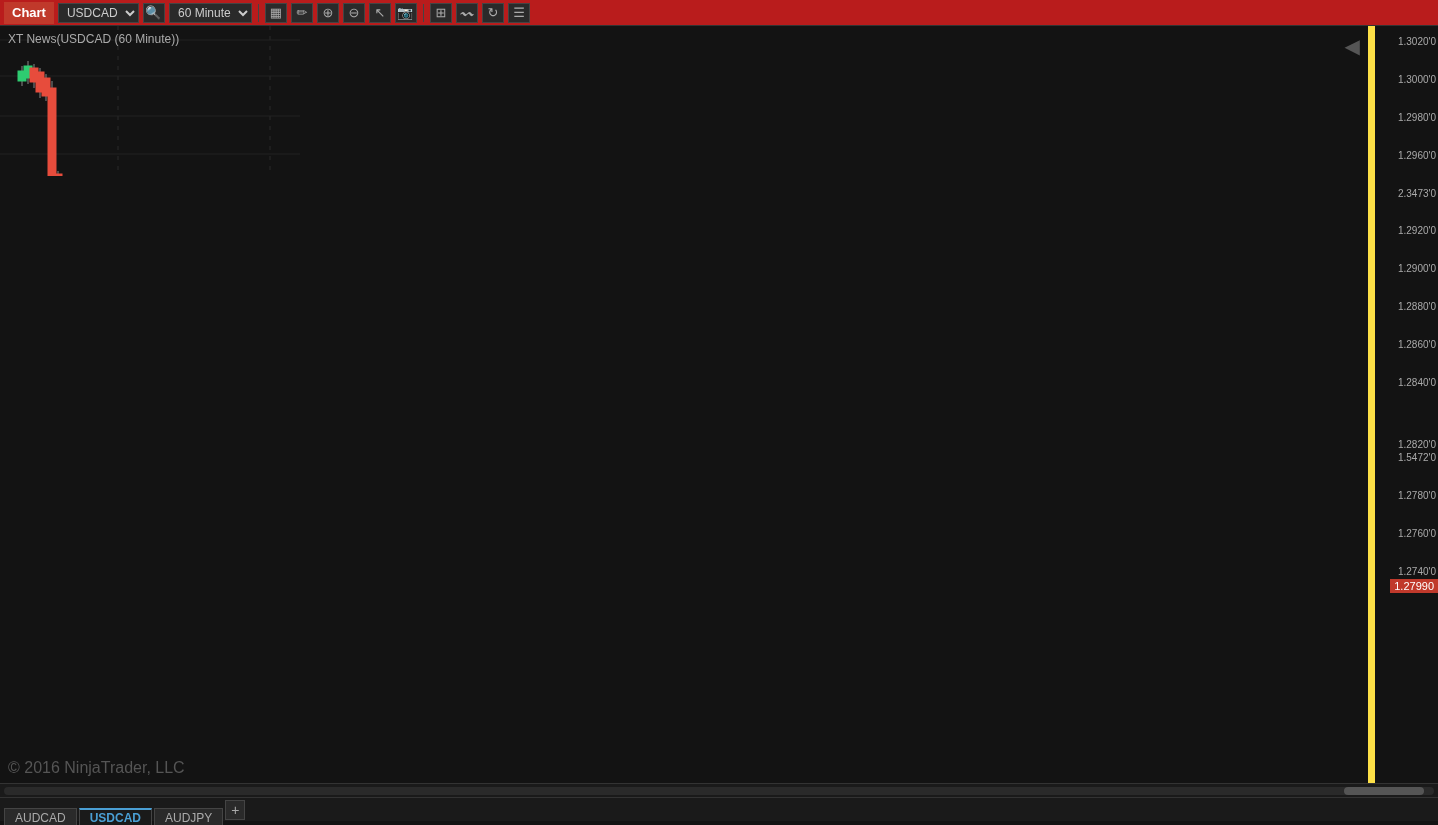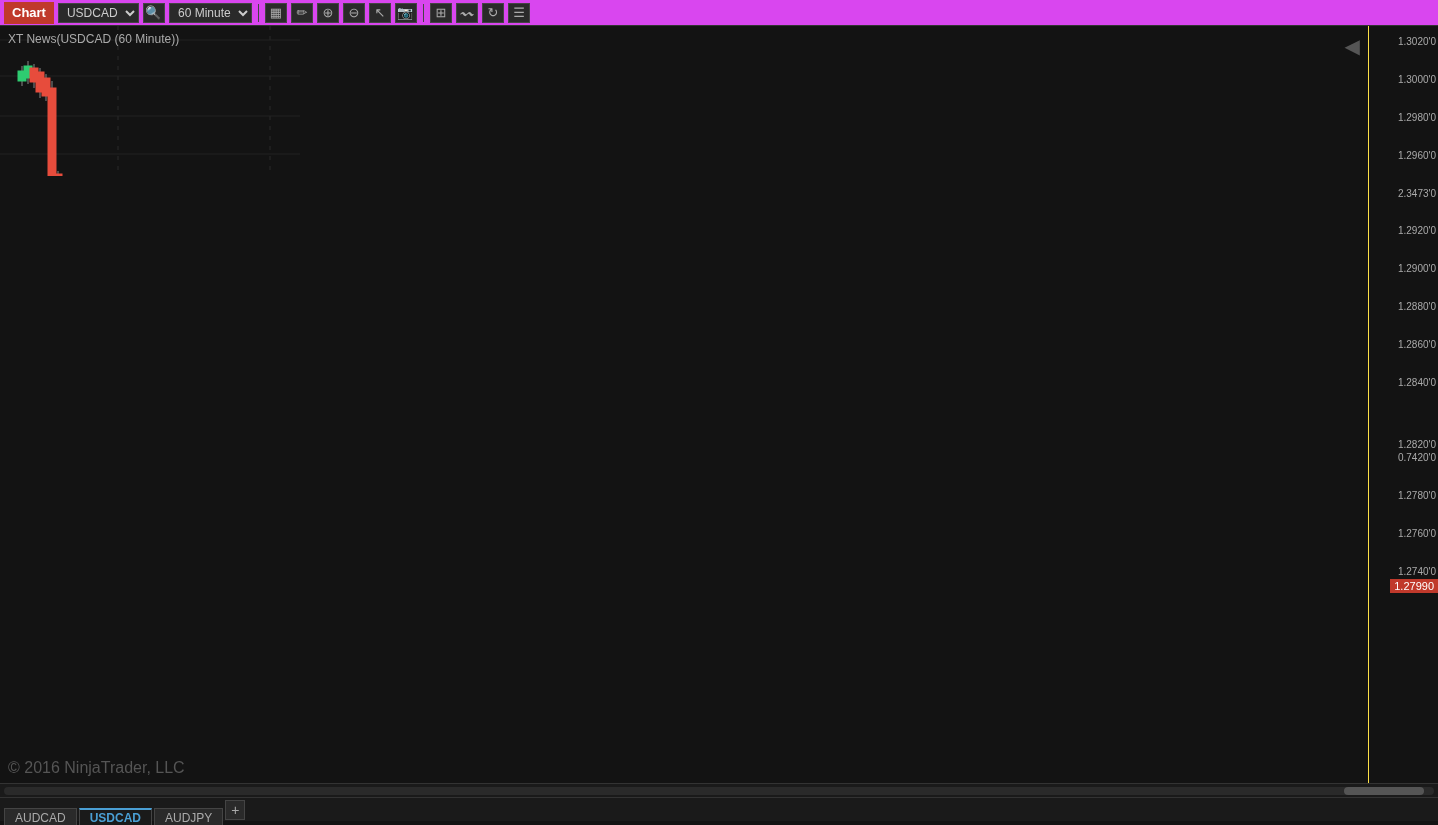--- a/index.html
+++ b/index.html
@@ -1,20 +1,20 @@
 <!DOCTYPE html>
 <html><head>
   <meta charset="utf-8">
   <style>
     * { margin: 0; padding: 0; box-sizing: border-box; }
     body { background: #131313; color: #ccc; font-family: Arial, sans-serif; font-size: 12px; width: 1438px; height: 825px; overflow: hidden; }
 
     
     #topbar {
-      display: flex; align-items: center; height: 26px; background: #d946ef;
+      display: flex; align-items: center; height: 26px; background: #b91c1c;
       border-bottom: 1px solid #333; padding: 0 4px; gap: 4px;
     }
     #chart-label {
       background: #c0392b; color: #fff; padding: 2px 8px; font-weight: bold; font-size: 13px;
       height: 22px; display: flex; align-items: center;
     }
     .tb-select {
       background: #2a2a2a; color: #ccc; border: 1px solid #444; height: 20px; padding: 0 4px; font-size: 12px;
     }
     .tb-btn {
@@ -24,21 +24,21 @@
     .tb-sep { width: 1px; height: 18px; background: #444; margin: 0 2px; }
 
     
     #chart-container {
       position: relative; display: flex; width: 1438px; height: 757px; background: #15803d;
     }
     #chart-canvas {
       flex: 1; position: relative; overflow: hidden; background: #131313;
     }
     #price-axis {
-      width: 70px; background: #131313; border-left: 1px solid #fde047; position: relative;
+      width: 70px; background: #131313; border-left: 7px solid #fde047; position: relative;
     }
 
     
     #bottom-tabs {
       display: flex; align-items: center; height: 24px; background: #1a1a1a;
       border-top: 1px solid #333; padding: 0 4px; gap: 2px;
     }
     .tab {
       padding: 2px 10px; height: 20px; display: flex; align-items: center; cursor: pointer;
       font-size: 12px; border: 1px solid #444; background: #2a2a2a; color: #aaa; margin-top: 16px;
@@ -492,21 +492,21 @@
     <div class="price-label" style="top: 7%;">1.3000'0</div>
     <div class="price-label" style="top: 12%;">1.2980'0</div>
     <div class="price-label" style="top: 17%;">1.2960'0</div>
     <div class="price-label" style="top: 22%;">2.3473'0</div>
     <div class="price-label" style="top: 27%;">1.2920'0</div>
     <div class="price-label" style="top: 32%;">1.2900'0</div>
     <div class="price-label" style="top: 37%;">1.2880'0</div>
     <div class="price-label" style="top: 42%;">1.2860'0</div>
     <div class="price-label" style="top: 47%;">1.2840'0</div>
     <div class="price-label" style="top: 52%; margin-top: 24px;">1.2820'0</div>
-    <div class="price-label" style="top: 57%;">0.7420'0</div>
+    <div class="price-label" style="top: 57%;">1.5472'0</div>
     <div class="price-label" style="top: 62%;">1.2780'0</div>
     <div class="price-label" style="top: 67%;">1.2760'0</div>
     <div class="price-label" style="top: 72%;">1.2740'0</div>
 
     <div class="price-label-current" style="top: 74%;">1.27990</div>
   </div>
 </div>
 
 <div id="scrollbar-area">
   <div class="scrollbar-track">

